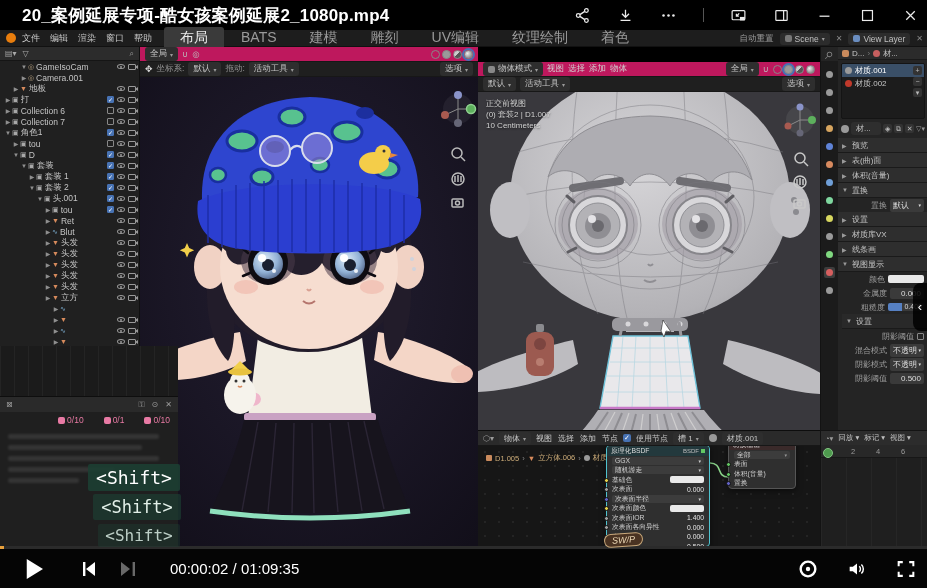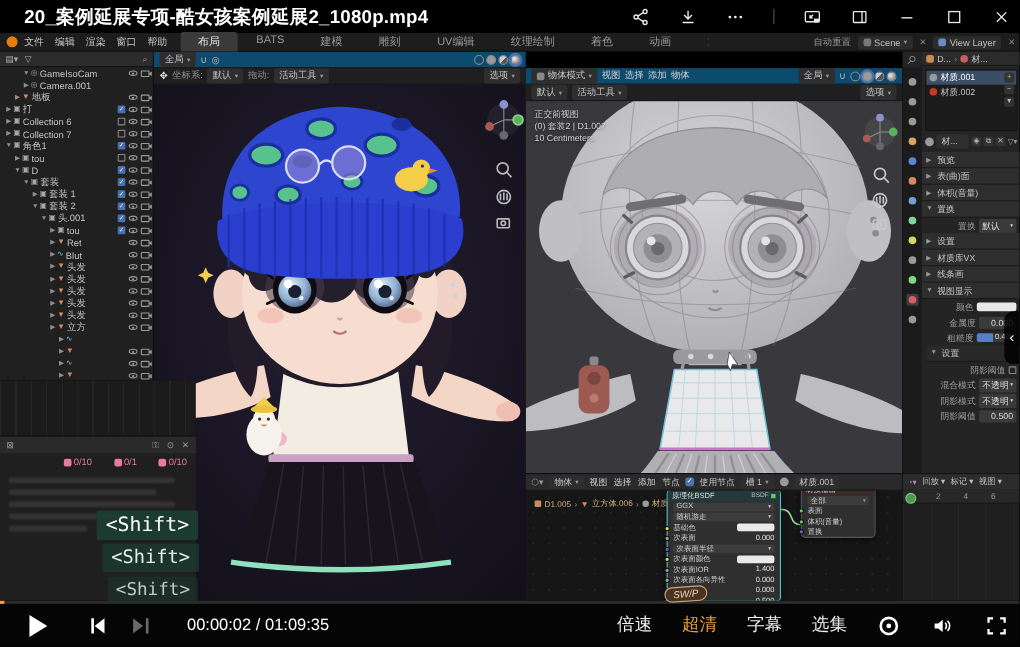--- a/index.html
+++ b/index.html
@@ -38,29 +38,29 @@
 
   
   #side-tab{left:913px;top:283px;width:14px;height:48px;background:rgba(0,0,0,.85);border-radius:8px 0 0 8px;color:#fff;font-size:13px;line-height:48px;text-align:center;z-index:70;cursor:pointer;}
 
   
   #bl-topbar{left:0;top:30px;width:927px;height:17px;background:#1d1d1d;border-bottom:1px solid #111;display:flex;align-items:center;font-size:9px;color:#c8c8c8;}
   #bl-logo{width:10px;height:10px;border-radius:50%;background:#e87d0d;margin:0 6px 0 6px;flex:none;}
   #bl-menus{display:flex;gap:10px;margin-right:12px;white-space:nowrap;}
   #bl-menus span{cursor:pointer;}
   #ws-tabs{display:flex;gap:1px;white-space:nowrap;overflow:hidden;max-width:480px;}
-  .ws-tab{padding:2px 16px;border-radius:3px 3px 0 0;color:#9a9a9a;font-size:10px;cursor:pointer;}
+  .ws-tab{padding:2px 16px;border-radius:3px 3px 0 0;color:#9a9a9a;font-size:14px;cursor:pointer;}
   .ws-tab.active{background:#3a3a3a;color:#e8e8e8;}
   #topbar-right{position:absolute;right:4px;top:30px;height:17px;display:flex;align-items:center;gap:6px;font-size:8.5px;color:#c0c0c0;}
   .tr-pill{background:#2c2c2c;border-radius:3px;padding:1px 5px;display:flex;align-items:center;gap:3px;cursor:pointer;}
   .mini-ico{width:7px;height:7px;border-radius:2px;background:#777;display:inline-block;}
   .mini-x{color:#888;font-size:8px;cursor:pointer;}
 
   
-  .vh-row{position:absolute;display:flex;align-items:center;gap:4px;padding:0 5px;background:#0c4a6e;border-bottom:1px solid #171717;font-size:8.5px;color:#c5c5c5;}
+  .vh-row{position:absolute;display:flex;align-items:center;gap:4px;padding:0 5px;background:#be185d;border-bottom:1px solid #171717;font-size:8.5px;color:#c5c5c5;}
   .dd{background:#2e2e2e;border-radius:3px;padding:1px 5px;display:flex;align-items:center;gap:3px;cursor:pointer;white-space:nowrap;}
   .dd .car{font-size:6px;color:#999;}
   .vh-label{color:#909090;white-space:nowrap;}
   .vh-menu{color:#cfcfcf;cursor:pointer;white-space:nowrap;}
   .spacer{flex:1;}
   .shade-set{display:flex;gap:2px;align-items:center;}
   .shade-ball{width:9px;height:9px;border-radius:50%;border:1px solid #888;cursor:pointer;}
   .shade-ball.solid{background:#9a9a9a;}
   .shade-ball.material{background:linear-gradient(135deg,#ccc 50%,#555 50%);}
   .shade-ball.rendered{background:radial-gradient(circle at 35% 35%,#eee,#666);}
@@ -1156,26 +1156,20 @@
           <path d="M7 5v14h2.4V5z"></path>
           <path d="M19 5l-9 7 9 7z"></path>
         </svg>
       <svg id="btn-next" viewBox="0 0 24 24" fill="#bbb">
           <path d="M16.6 5v14H19V5z"></path>
           <path d="M5 5l9 7-9 7z"></path>
         </svg>
       <span id="time-label">00:00:02 / 01:09:35</span>
     </div>
     <div class="pc-right">
-      <span id="pm-holder" style="display:flex;gap:27px;">
-          <span class="pc-menu">倍速</span>
-          <span class="pc-menu accent">超清</span>
-          <span class="pc-menu">字幕</span>
-          <span class="pc-menu">选集</span>
-        </span>
       <svg class="pci" viewBox="0 0 24 24" fill="none" stroke="#fff">
           <circle cx="12" cy="12" r="8" stroke-width="2.6"></circle>
           <circle cx="12" cy="12" r="2.4" fill="#fff" stroke="none"></circle>
         </svg>
       <svg class="pci" viewBox="0 0 24 24" fill="#fff">
           <path d="M4 9.5v5h3.5L12 18V6L7.5 9.5z"></path>
           <path d="M14.5 9a4.2 4.2 0 010 6M16.8 7a7 7 0 010 10" stroke="#fff" stroke-width="1.6" fill="none"></path>
         </svg>
       <svg class="pci" viewBox="0 0 24 24" fill="none" stroke="#fff" stroke-width="2.2">
           <path d="M4 9V4.5h4.5M20 9V4.5h-4.5M4 15v4.5h4.5M20 15v4.5h-4.5"></path>

